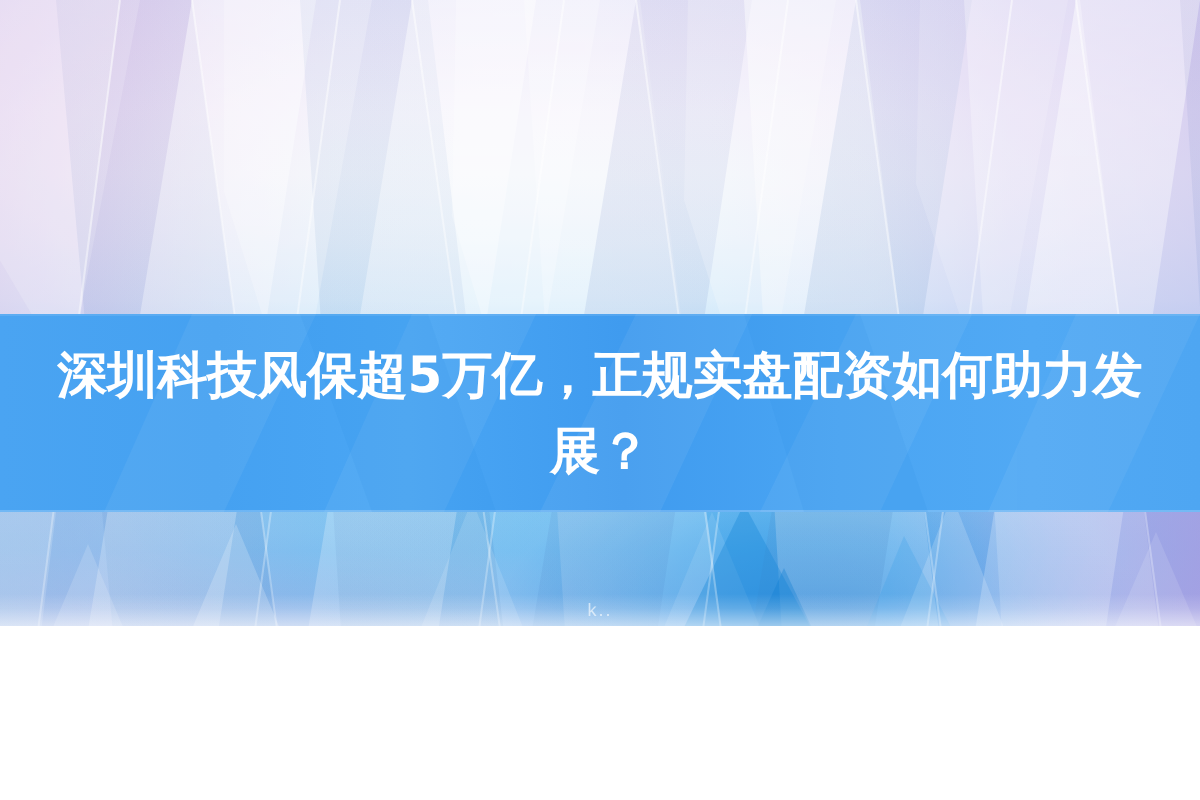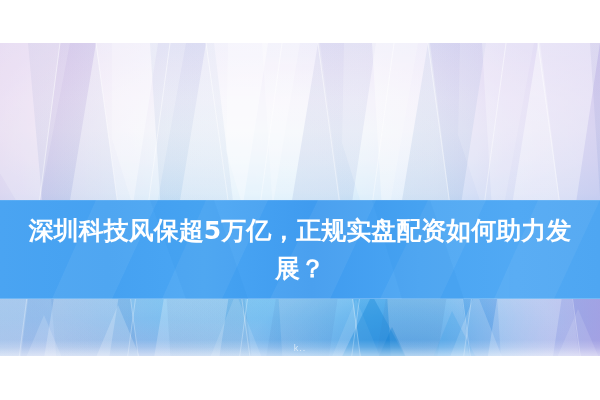--- a/index.html
+++ b/index.html
@@ -10,21 +10,20 @@
   body {
     font-family: "Liberation Sans", "DejaVu Sans", sans-serif;
   }
 
   #banner {
     position: relative;
     width: 600px;
     height: 313px;
     overflow: hidden;
     background: #ef4444;
-    margin-top: 43px;
   }
 
   
   .bg-base {
     position: absolute;
     inset: 0;
     background: linear-gradient(
       to bottom,
       #e7e5f8 0%,
       #eeeaf9 8%,

